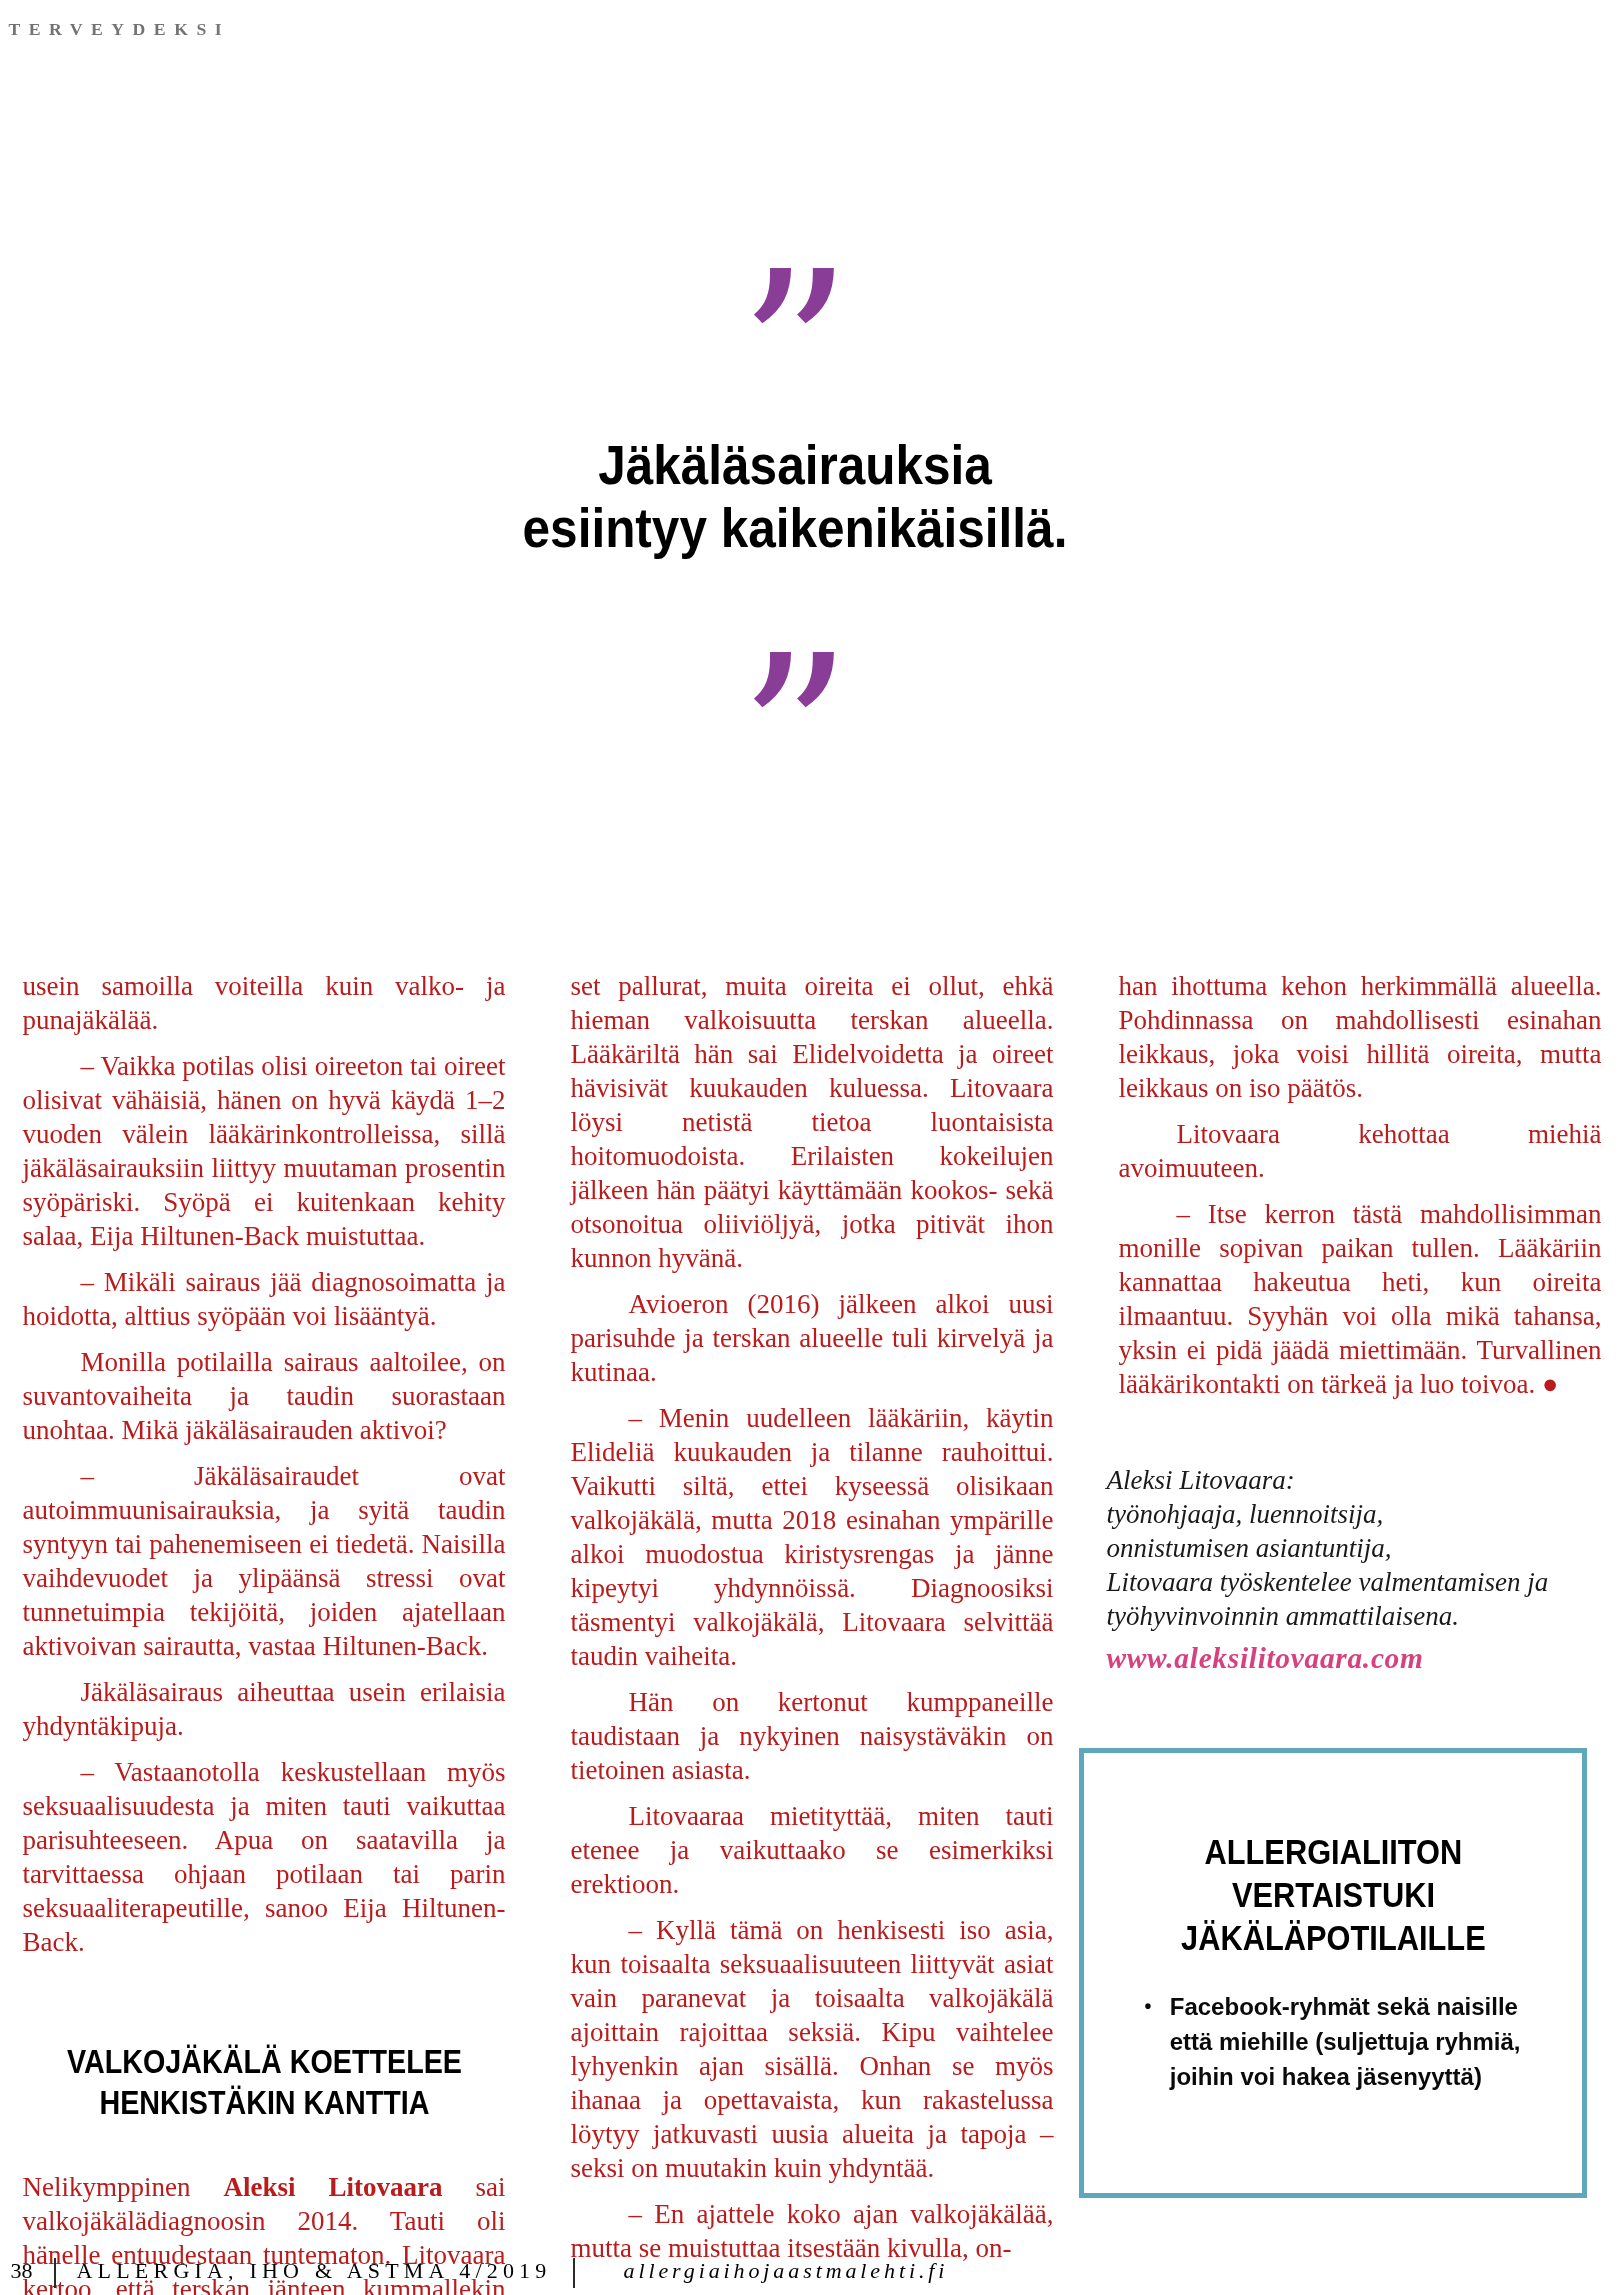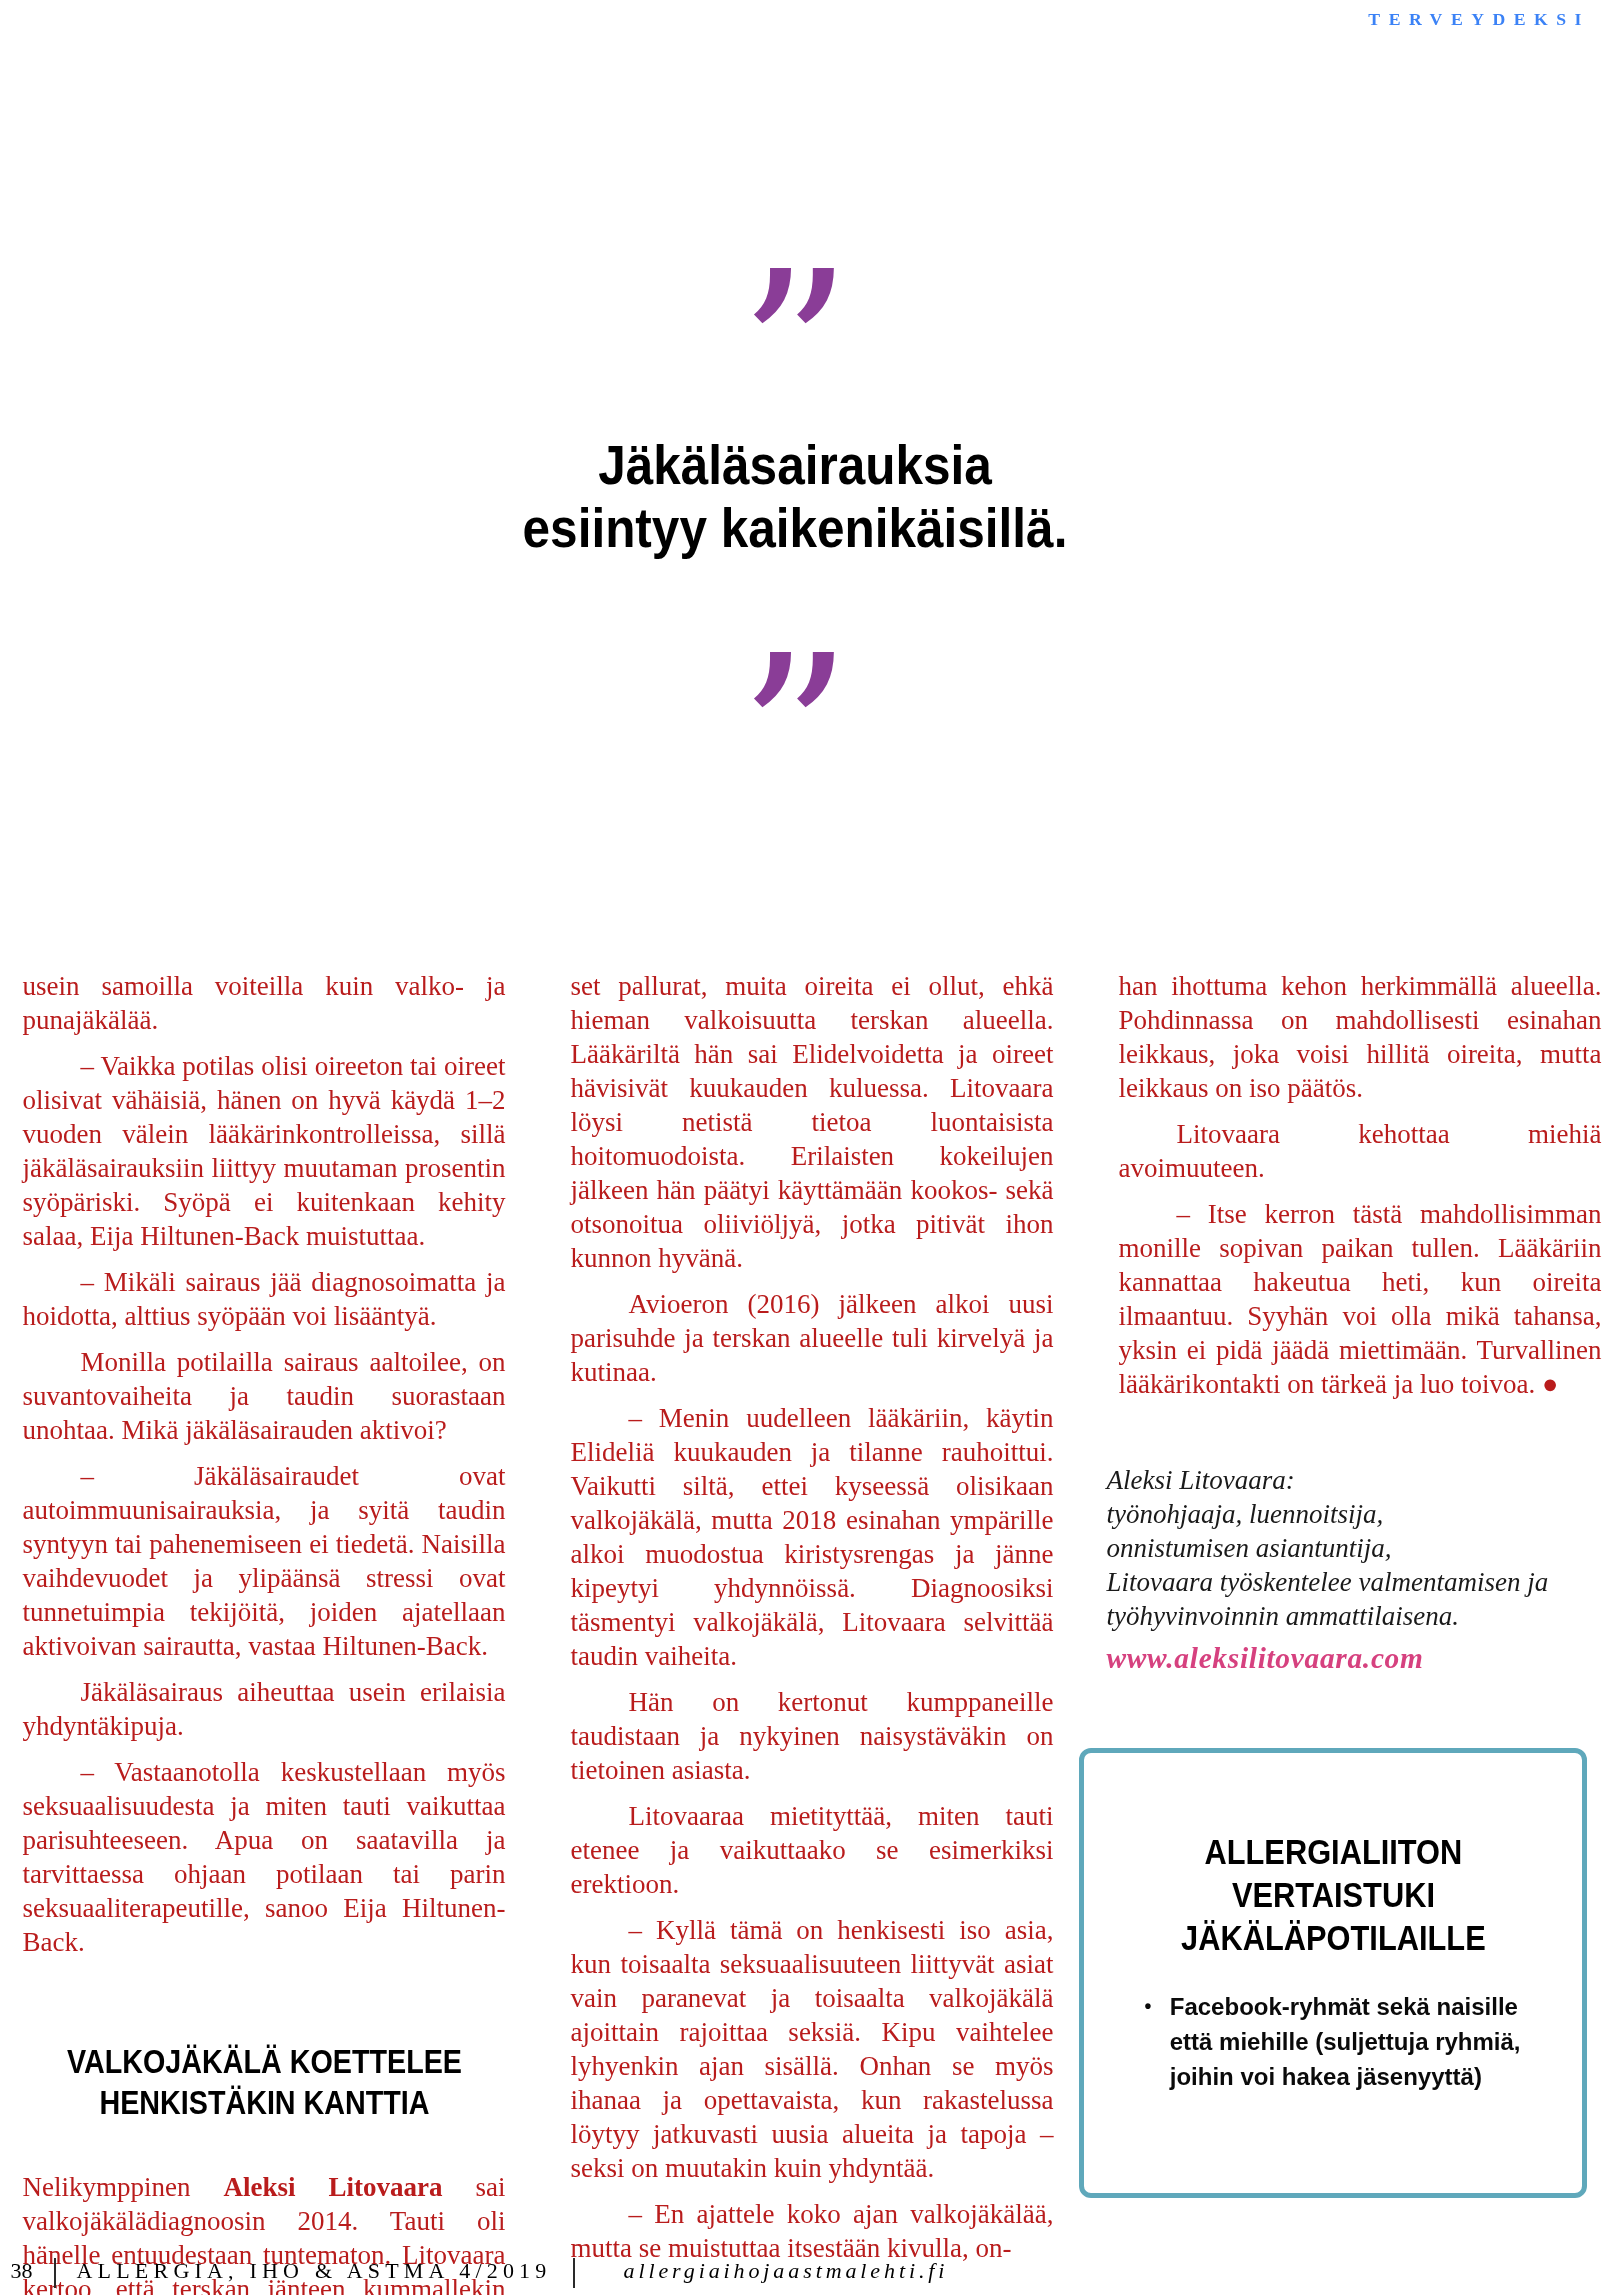--- a/index.html
+++ b/index.html
@@ -3,23 +3,23 @@
 <meta charset="utf-8">
 <style>
   html,body { margin:0; padding:0; }
   body {
     width:1623px; height:2295px; background:#ffffff; position:relative;
     font-family:"Liberation Serif", serif; color:#141414; overflow:hidden;
   }
   .page { position:absolute; inset:0; }
 
   .header-label {
-    position:absolute; top:9px; left:0; width:1590px; text-align:right;
+    position:absolute; top:19px; left:0; width:1590px; text-align:left;
     font-family:"Liberation Serif", serif; font-weight:bold;
-    font-size:17.7px; letter-spacing:8.5px; text-indent:8.5px; color:#3b82f6;
+    font-size:17.7px; letter-spacing:8.5px; text-indent:8.5px; color:#737373;
   }
 
   .qm {
     position:absolute; left:0; width:1590px; text-align:center;
     font-family:"DejaVu Serif", serif; font-size:222px; line-height:1;
     color:#8a3d97; pointer-events:none;
   }
   .qm-top { top:243px; }
   .qm-bottom { top:627px; }
 
@@ -130,21 +130,21 @@
       <div class="bio">
         <div class="bio-line">Aleksi Litovaara:</div>
         <div class="bio-line">työnohjaaja, luennoitsija,</div>
         <div class="bio-line">onnistumisen asiantuntija,</div>
         <div class="bio-line">Litovaara työskentelee valmentamisen ja</div>
         <div class="bio-line">työhyvinvoinnin ammattilaisena.</div>
       </div>
 
       <a class="bio-link" href="#" style="color: rgb(214, 65, 127); font-style: italic;">www.aleksilitovaara.com</a>
 
-      <div class="infobox" id="infobox" style="border-color: rgb(95, 168, 187); border-radius: 12px;">
+      <div class="infobox" id="infobox" style="border-color: rgb(95, 168, 187);">
         <div class="infobox-title">
           <span>ALLERGIALIITON</span><br>
           <span>VERTAISTUKI</span><br>
           <span>JÄKÄLÄPOTILAILLE</span>
         </div>
         <div class="infobox-bullet">
           <span class="bullet-dot">•</span>
           <span>Facebook-ryhmät sekä naisille että miehille (suljettuja ryhmiä, joihin voi hakea jäsenyyttä)</span>
         </div>
       </div>

